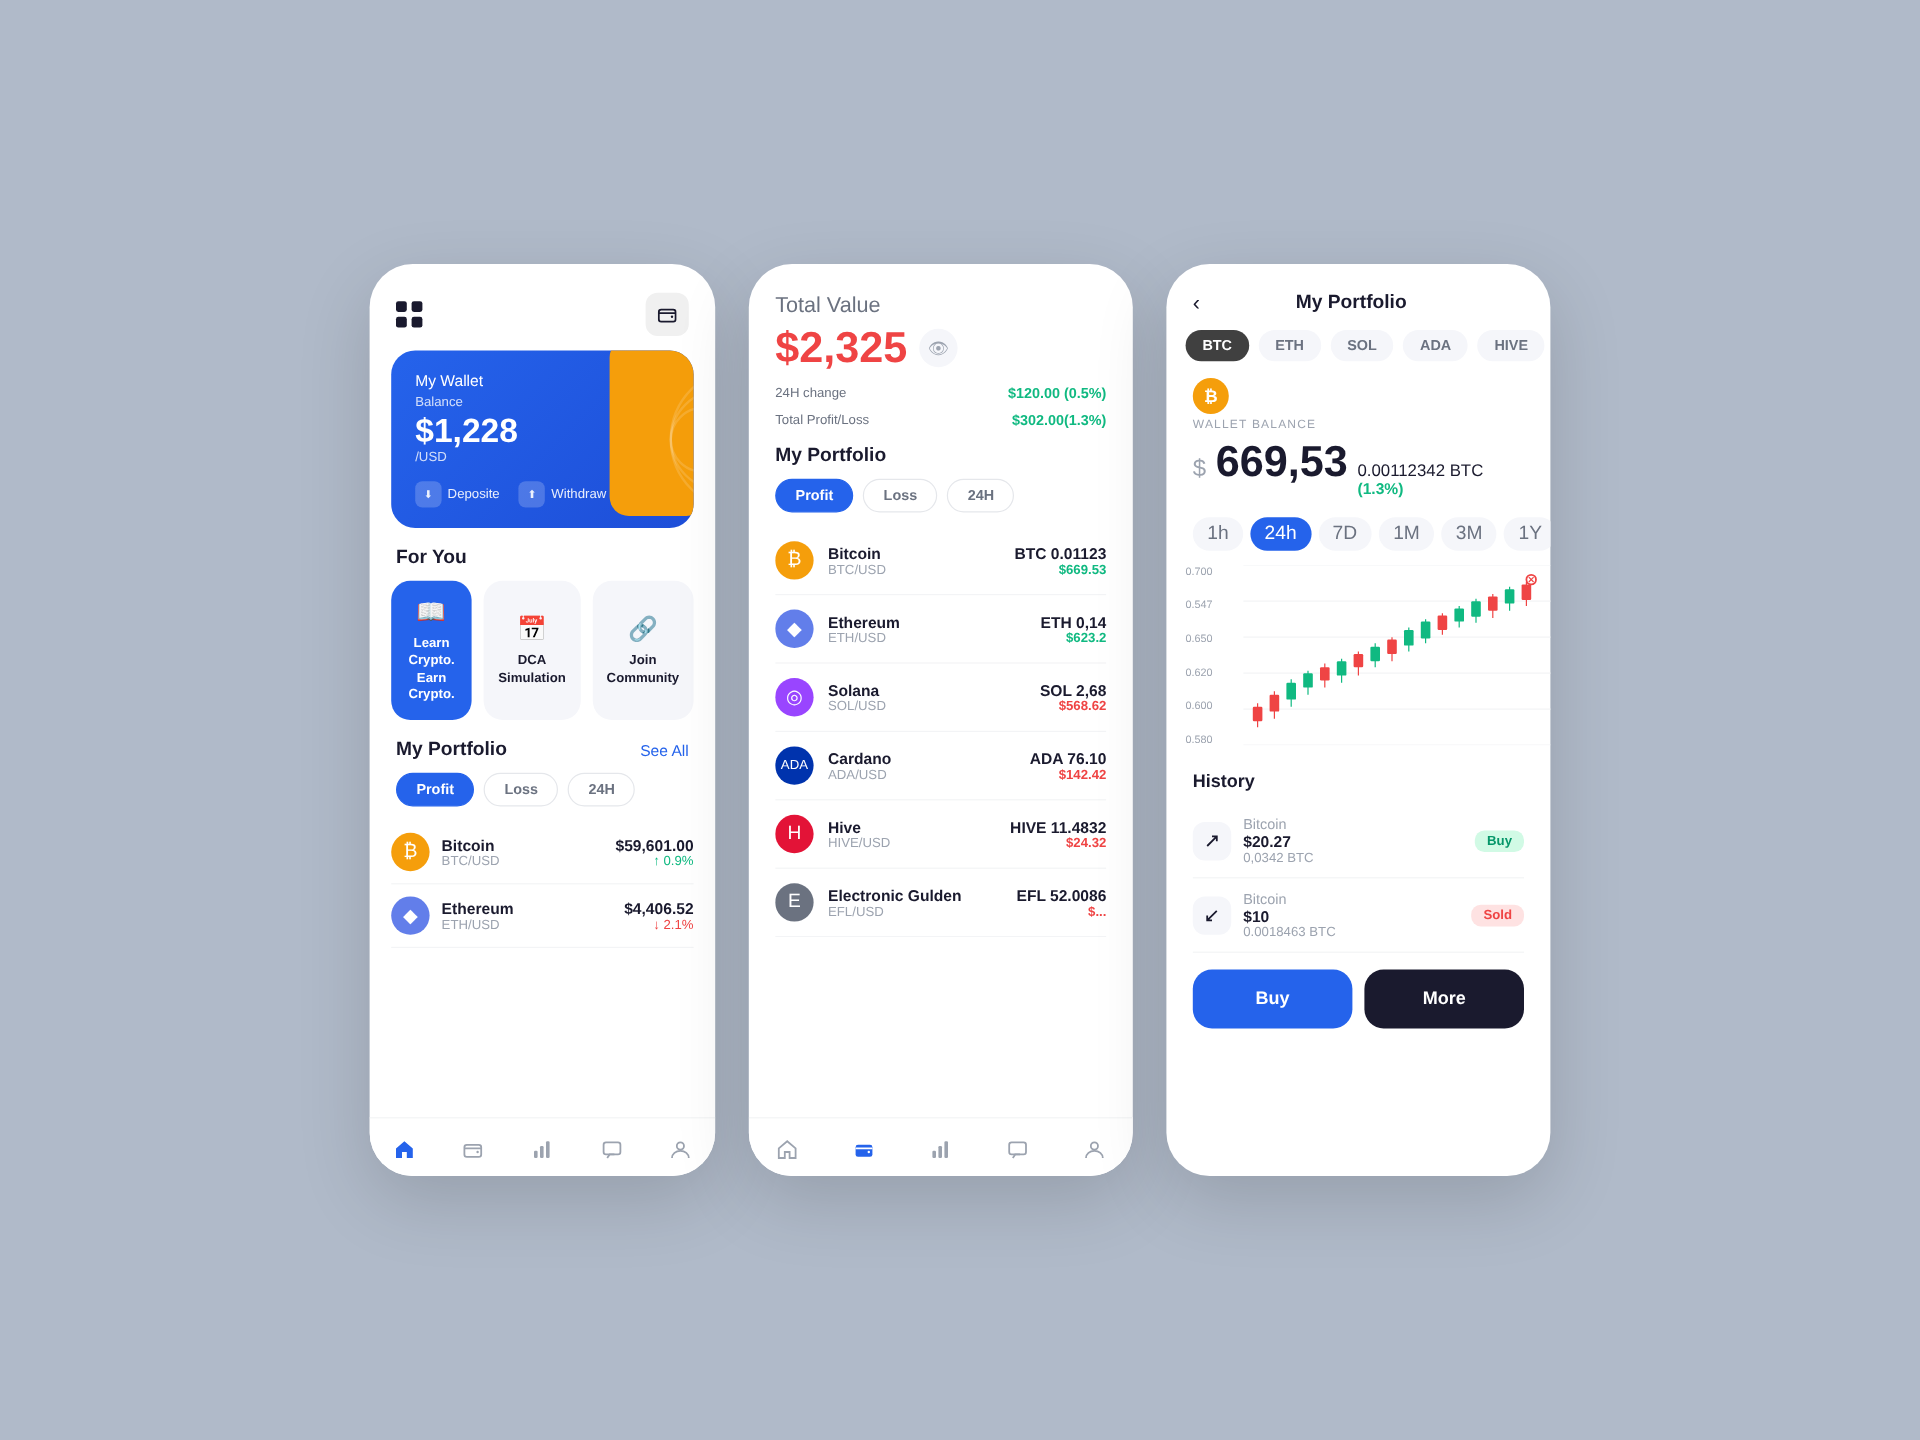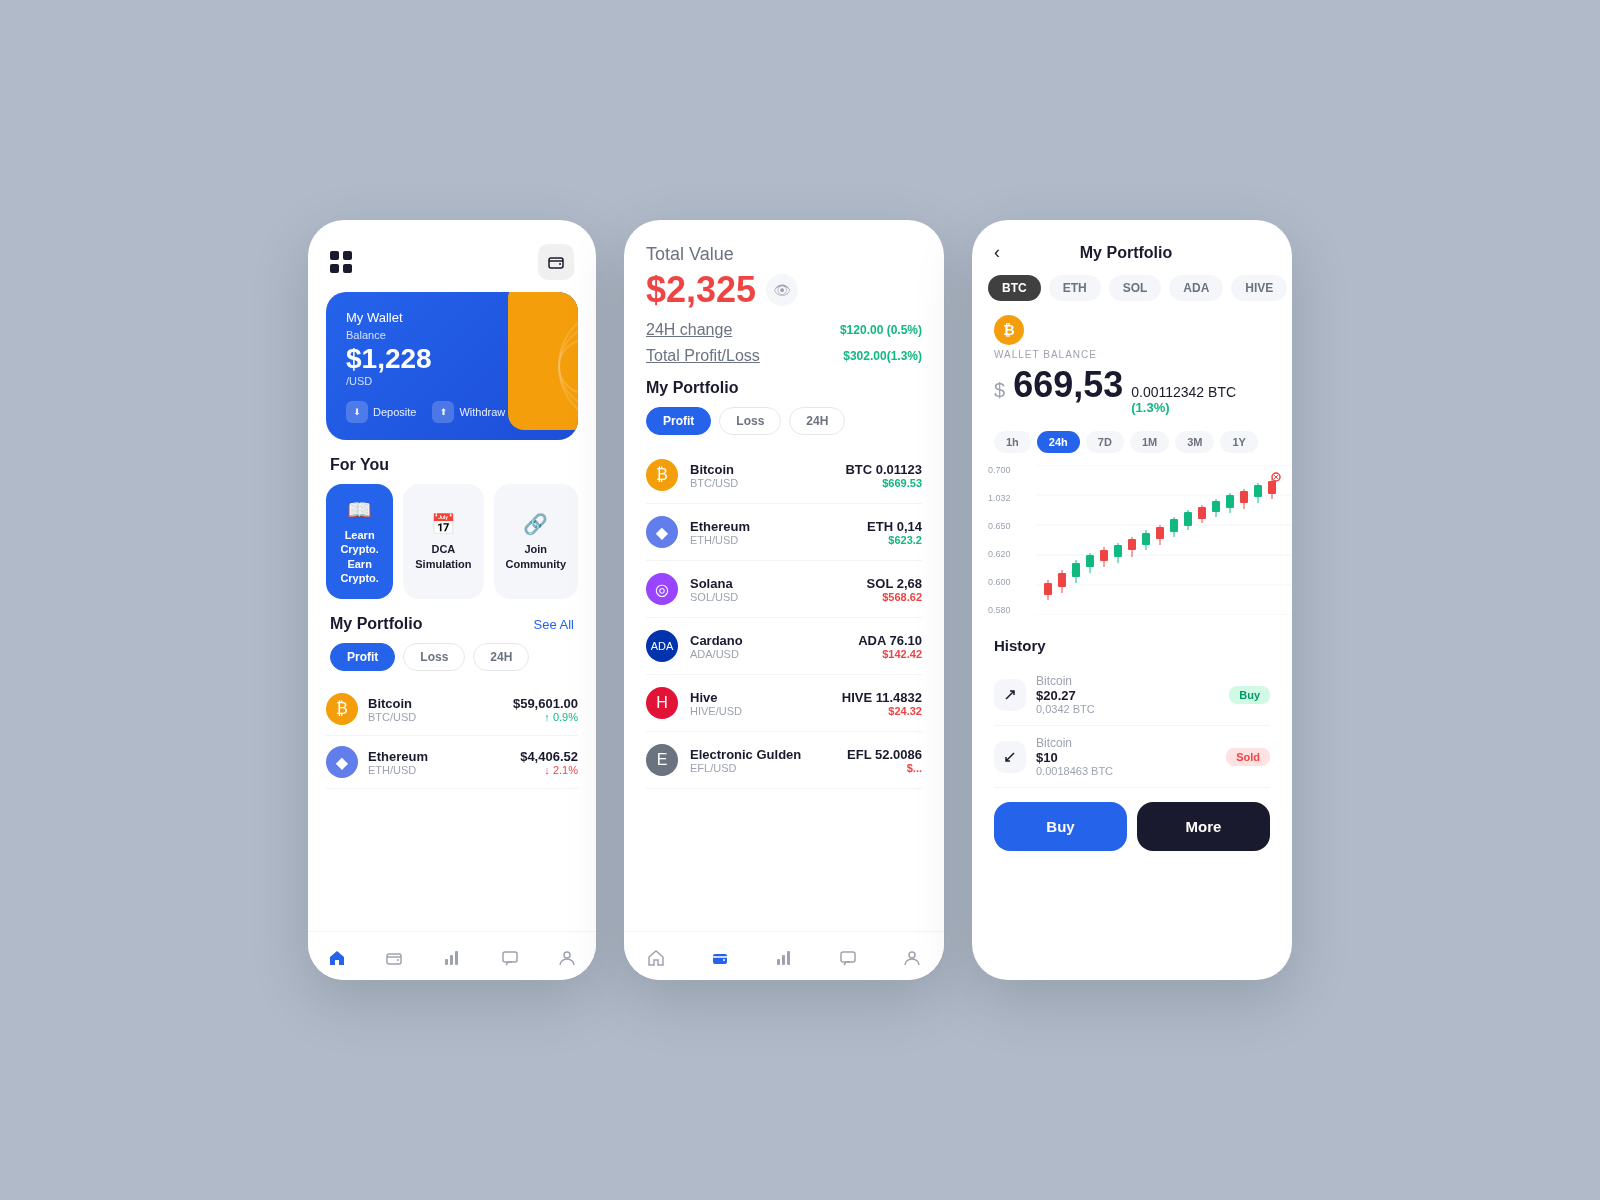--- a/index.html
+++ b/index.html
@@ -190,21 +190,21 @@
       width: 32px; height: 32px; background: #f5f6fa;
       border-radius: 50%;
       display: inline-flex; align-items: center; justify-content: center;
       margin-left: 10px; font-size: 14px; color: #9ca3af;
       vertical-align: middle;
     }
     .stats-row {
       display: flex; justify-content: space-between; align-items: center;
       margin: 8px 0 4px;
     }
-    .stat-label { font-size: 16px; color: #6b7280; text-decoration: underline; }
+    .stat-label { font-size: 11px; color: #6b7280; }
     .stat-green { font-size: 12px; color: #10b981; font-weight: 600; }
     .p2-portfolio-title { font-size: 16px; font-weight: 700; color: #1a1a2e; margin: 14px 0 10px; }
     .p2-crypto-item {
       display: flex; align-items: center; justify-content: space-between;
       padding: 12px 0;
       border-bottom: 1px solid #f3f4f6;
     }
     .p2-crypto-left { display: flex; align-items: center; gap: 12px; }
     .p2-crypto-name { font-size: 13px; font-weight: 700; color: #1a1a2e; }
     .p2-crypto-pair { font-size: 11px; color: #9ca3af; }
@@ -250,21 +250,21 @@
     .p3-dollar { font-size: 20px; color: #9ca3af; }
     .p3-balance-main { font-size: 36px; font-weight: 800; color: #1a1a2e; }
     .p3-balance-btc { font-size: 14px; color: #1a1a2e; }
     .p3-balance-pct { font-size: 13px; color: #10b981; font-weight: 600; }
     .time-tabs {
       display: flex; gap: 6px; padding: 12px 22px;
     }
     .time-tab {
       padding: 5px 12px;
       border-radius: 16px;
-      font-size: 11px; font-weight: 700;
+      font-size: 16px; font-weight: 400;
       background: #f5f6fa;
       color: #6b7280;
     }
     .time-tab.active { background: #2563eb; color: #fff; }
     .chart-area {
       padding: 0 28px;
       height: 160px;
       position: relative;
     }
     .chart-labels {
@@ -639,21 +639,21 @@
       <div class="time-tab active">24h</div>
       <div class="time-tab">7D</div>
       <div class="time-tab">1M</div>
       <div class="time-tab">3M</div>
       <div class="time-tab">1Y</div>
     </div>
 
     <div class="chart-area">
       <div class="chart-labels">
         <span class="chart-label">0.700</span>
-        <span class="chart-label">1.032</span>
+        <span class="chart-label">0.547</span>
         <span class="chart-label">0.650</span>
         <span class="chart-label">0.620</span>
         <span class="chart-label">0.600</span>
         <span class="chart-label">0.580</span>
       </div>
       <svg width="260" height="150" style="margin-left:36px;">
 
         <line x1="0" y1="0" x2="260" y2="0" stroke="#f3f4f6" stroke-width="1"></line>
         <line x1="0" y1="30" x2="260" y2="30" stroke="#f3f4f6" stroke-width="1"></line>
         <line x1="0" y1="60" x2="260" y2="60" stroke="#f3f4f6" stroke-width="1"></line>

